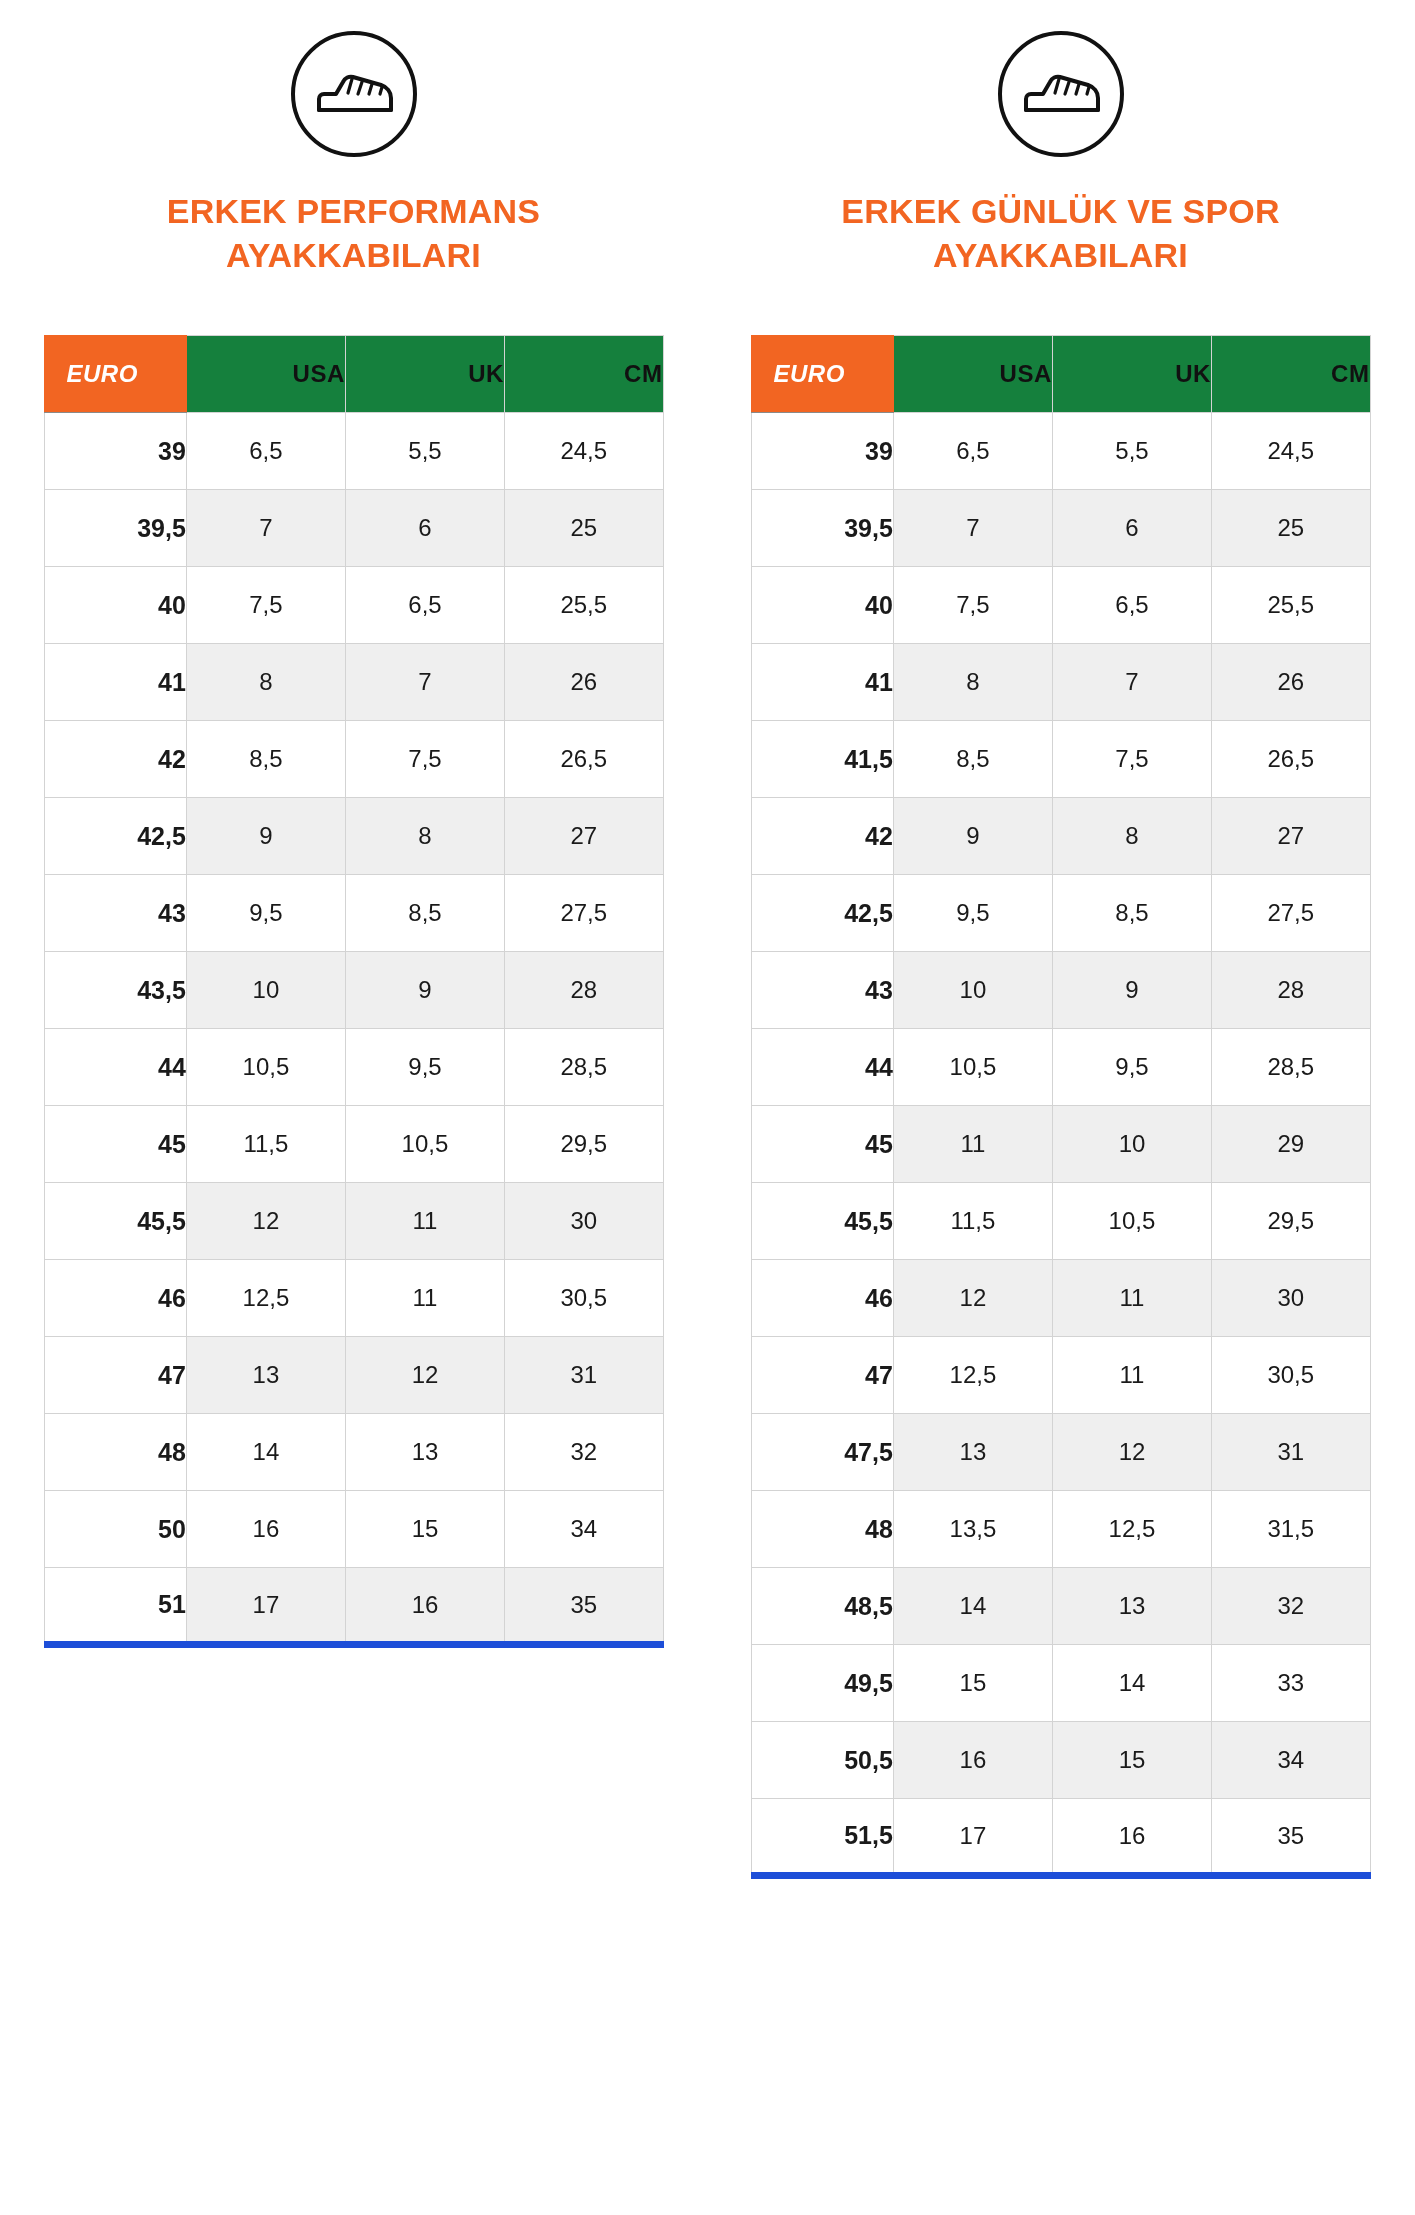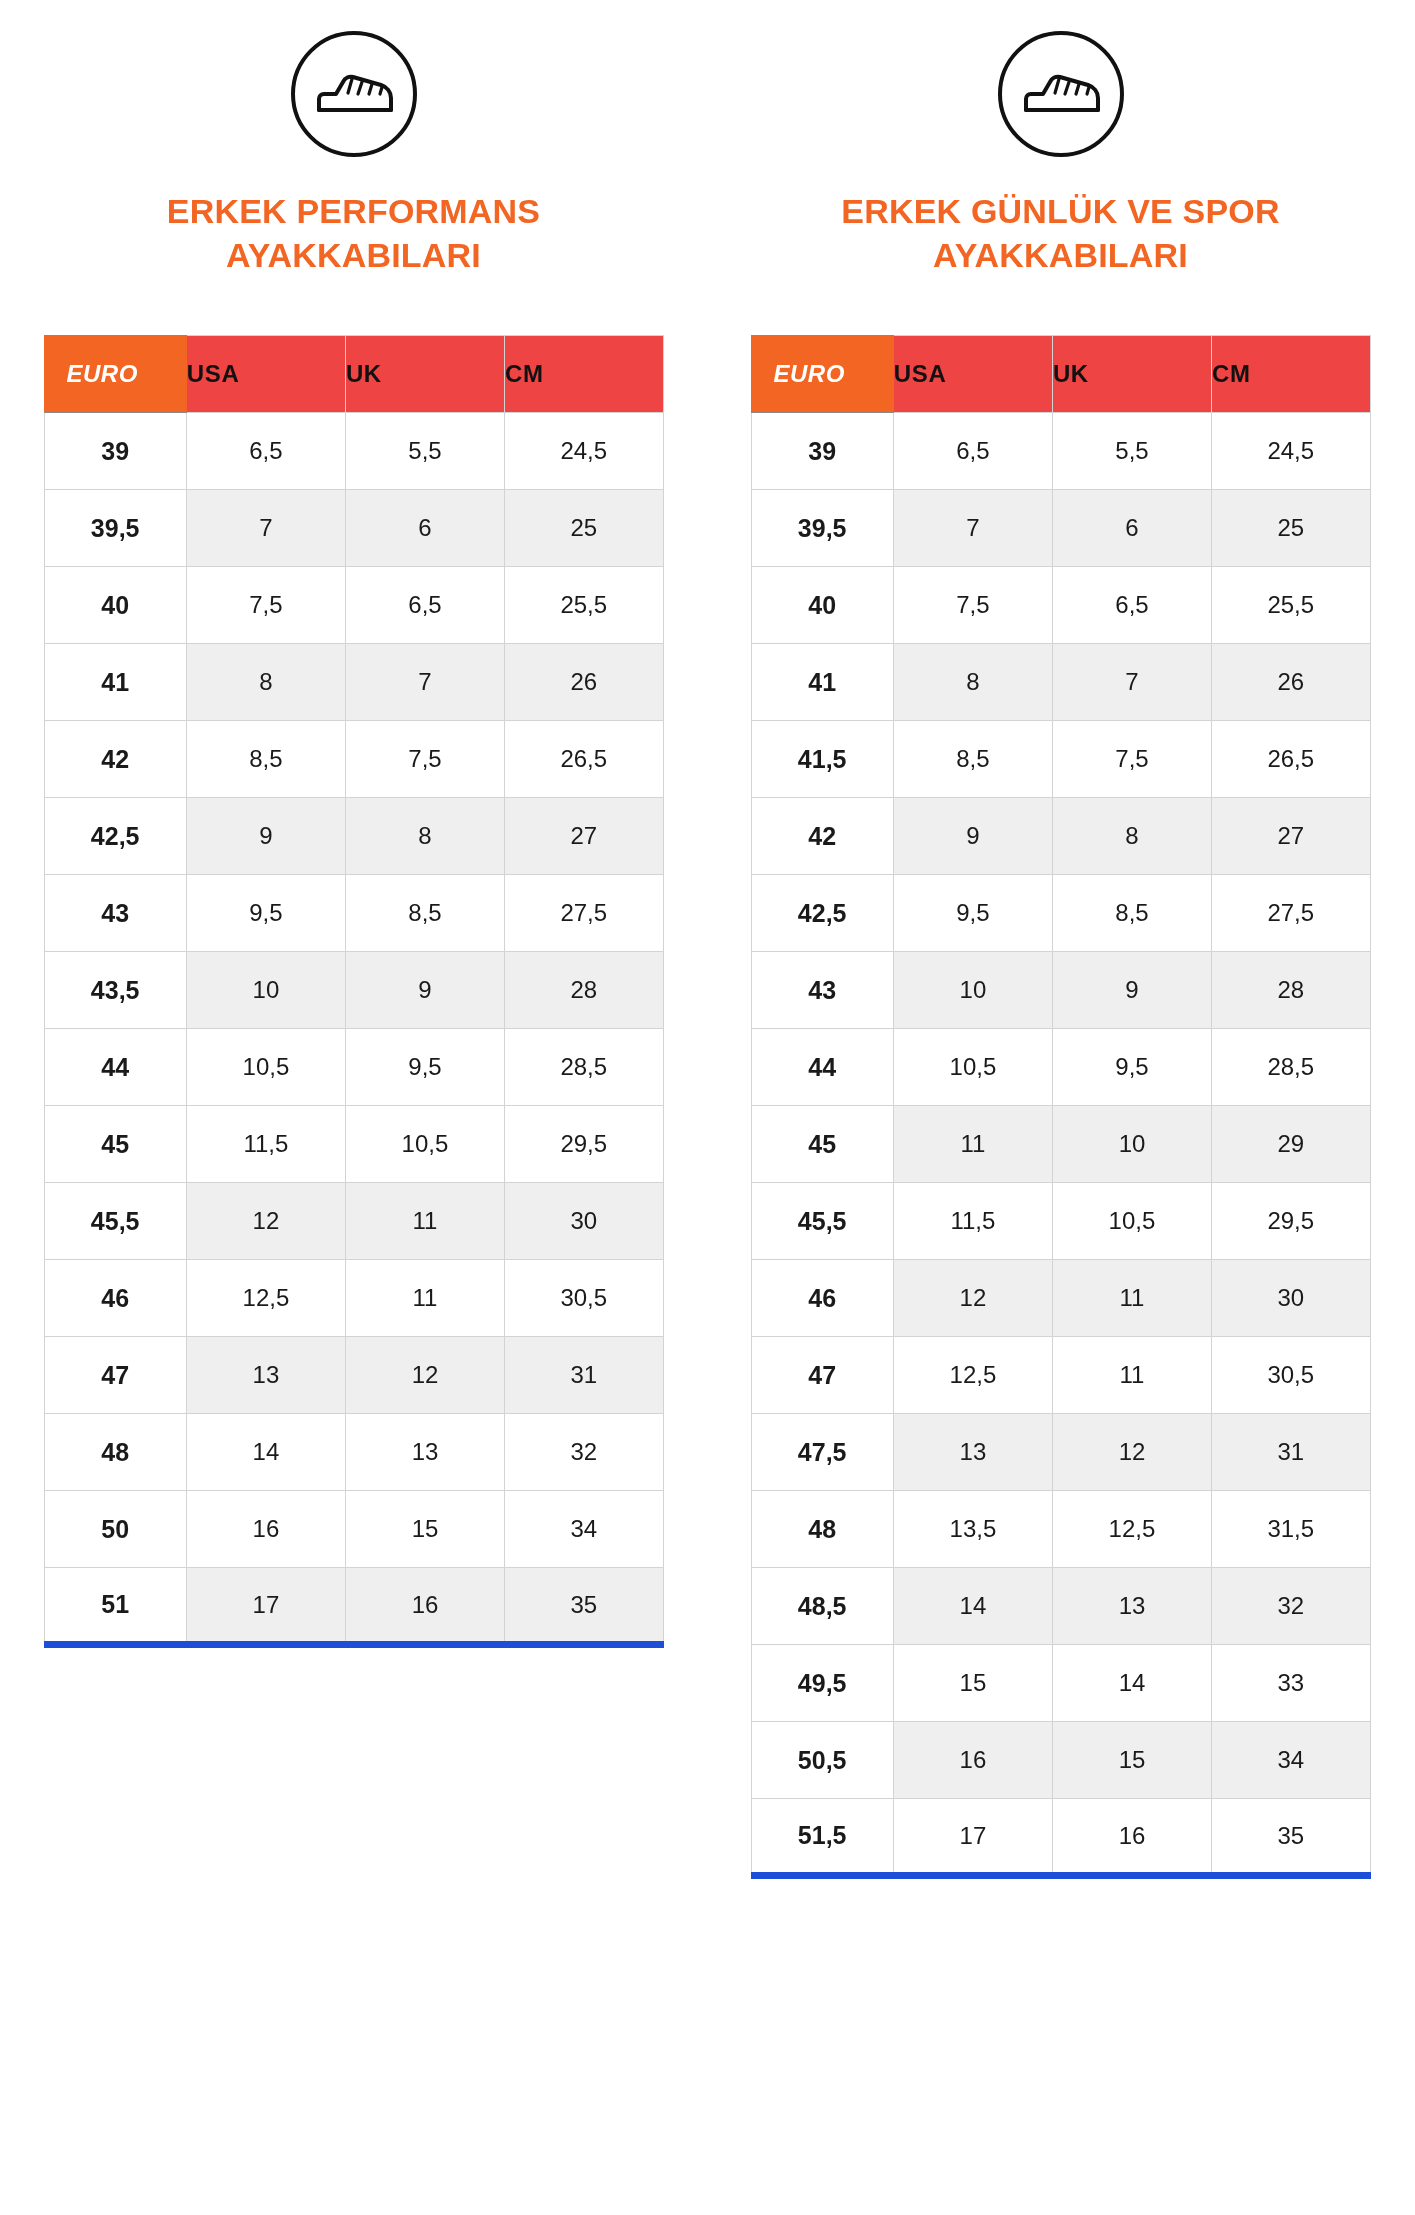--- a/index.html
+++ b/index.html
@@ -79,41 +79,41 @@
     border: 1px solid #d3d3d3;
     height: 77px;
     padding: 0 0 0 0;
     font-size: 24px;
     vertical-align: middle;
   }
 
   thead th {
     font-size: 23px;
     font-weight: bold;
-    text-align: left;
+    text-align: right;
     letter-spacing: 0.6px;
-    background: #ef4444;
+    background: #15803d;
     color: #111111;
     height: 68px;
     border-bottom: 1px solid #8a8a8a;
   }
   thead th.euro-head {
     background: #F26522;
     color: #ffffff;
     text-align: left;
     padding-left: 22px;
     letter-spacing: 0.5px;
     border-color: #F26522;
     border-bottom-color: #8a8a8a;
     font-style: italic;
   }
 
   tbody td.euro-cell {
     font-weight: bold;
-    text-align: center;
+    text-align: right;
     background: #ffffff;
     font-size: 25px;
   }
   tbody td.val-cell {
     text-align: center;
     font-weight: normal;
     background: #ffffff;
   }
   tbody tr.alt td.val-cell {
     background: #efefef;

